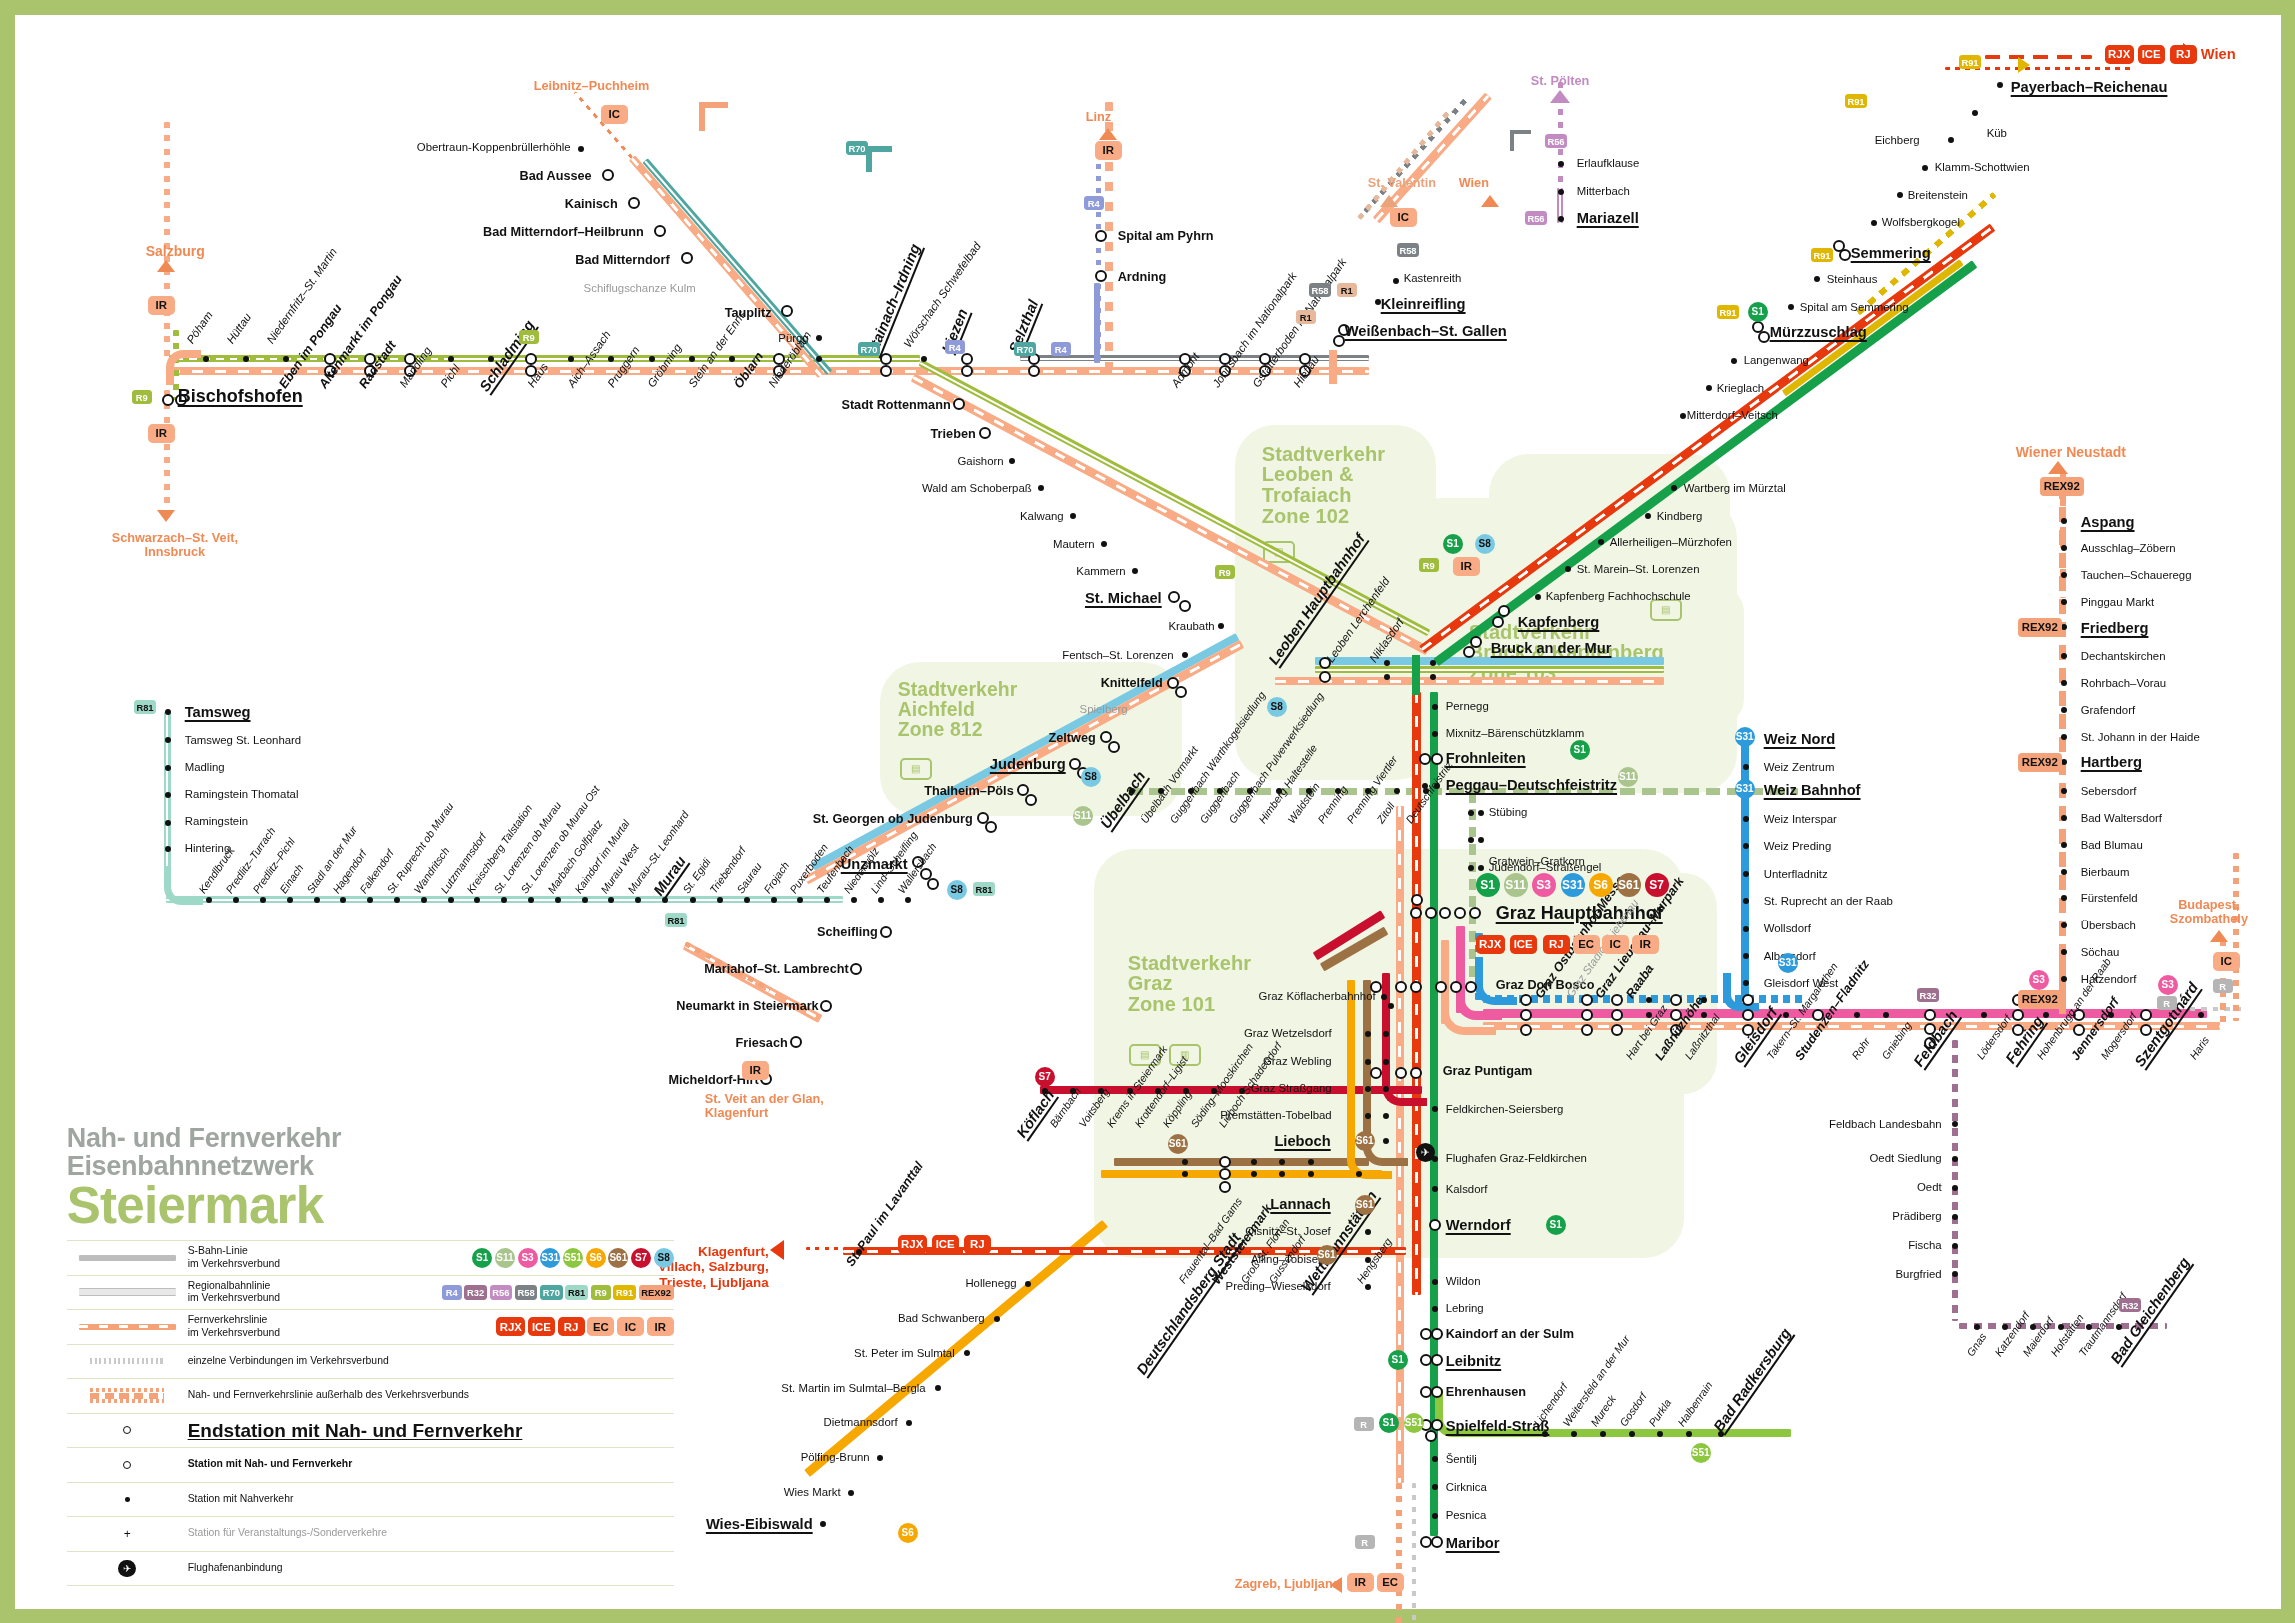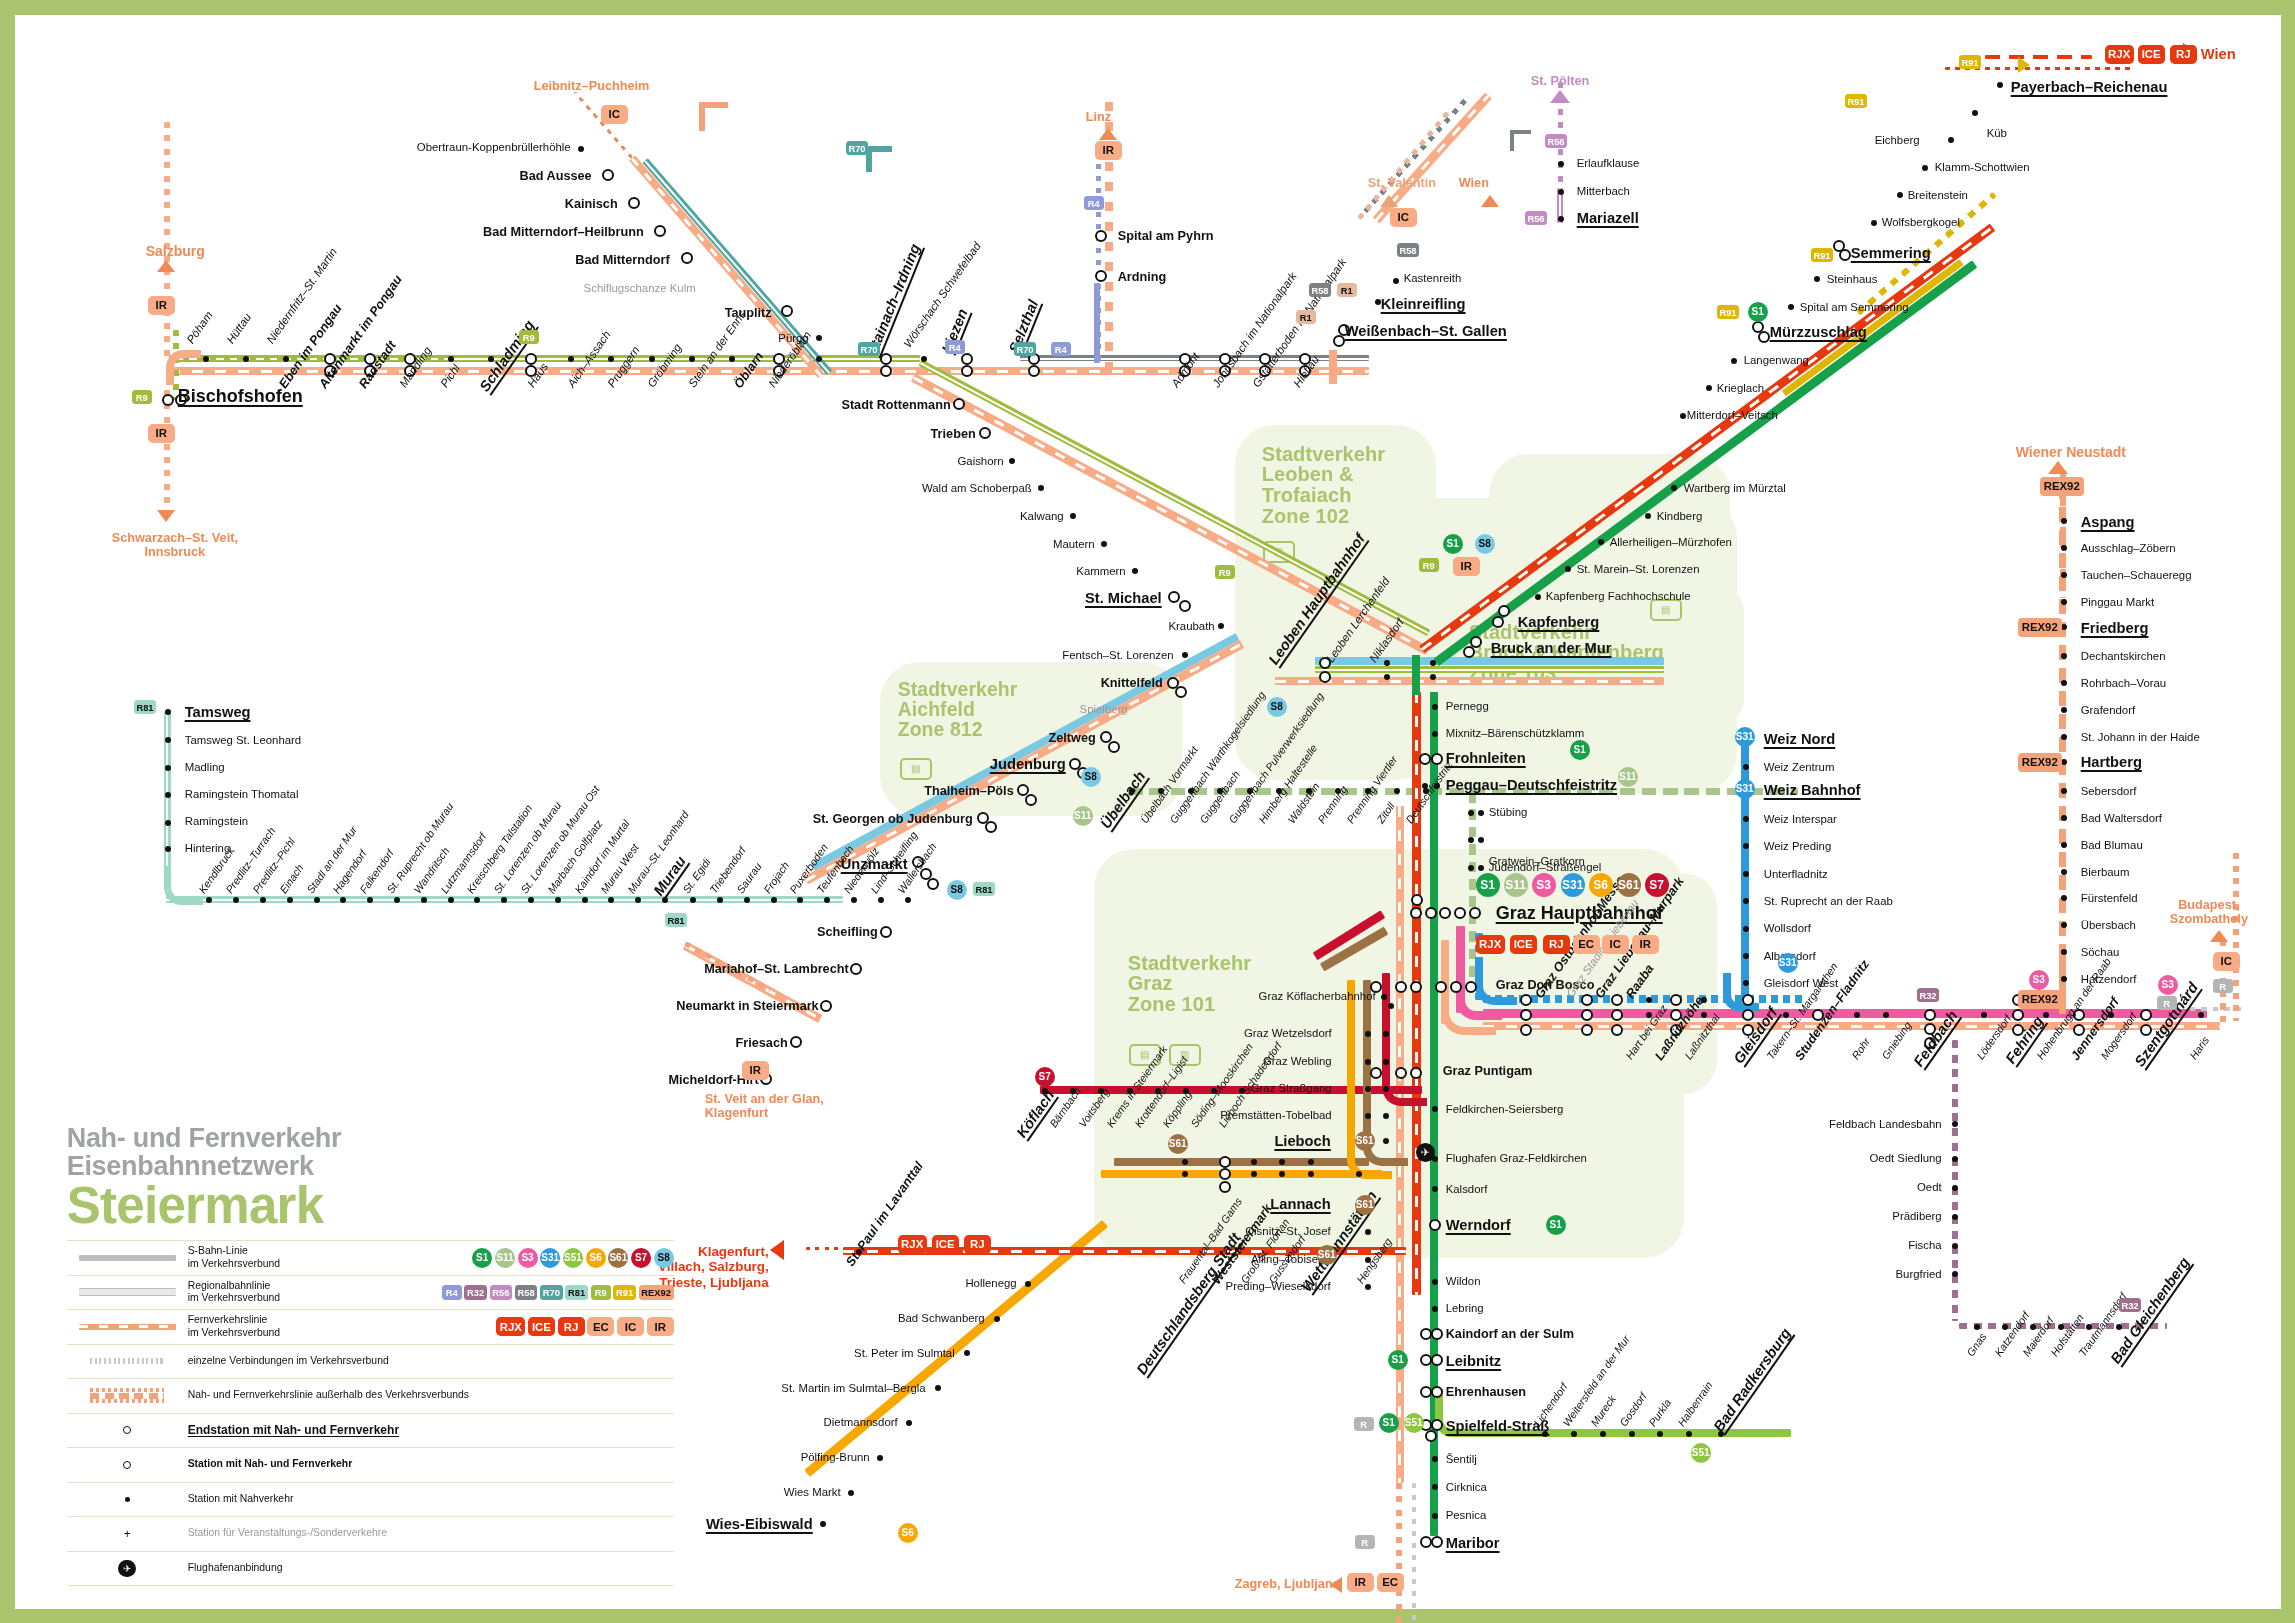--- a/index.html
+++ b/index.html
@@ -1079,21 +1079,21 @@
           <div style="height:4px;margin-top:0.7px;background:repeating-linear-gradient(90deg,#f4a27a 0 2.7px,transparent 2.7px 6px);"></div>
         </div>
       </div>
       <div class="lg-txt">Nah- und Fernverkehrslinie außerhalb des Verkehrsverbunds</div>
     </div>
 
     <div class="lg-row">
       <div class="lg-ico">
             <div class="pt-o"></div>
           </div>
-      <div class="lg-txt lg-b lg-u" style="font-size:12px;">Endstation mit Nah- und Fernverkehr</div>
+      <div class="lg-txt lg-b lg-u" style="font-size:19px;">Endstation mit Nah- und Fernverkehr</div>
     </div>
 
 
     <div class="lg-row">
       <div class="lg-ico">
             <div class="pt-o"></div>
           </div>
       <div class="lg-txt lg-b">Station mit Nah- und Fernverkehr</div>
     </div>
 

